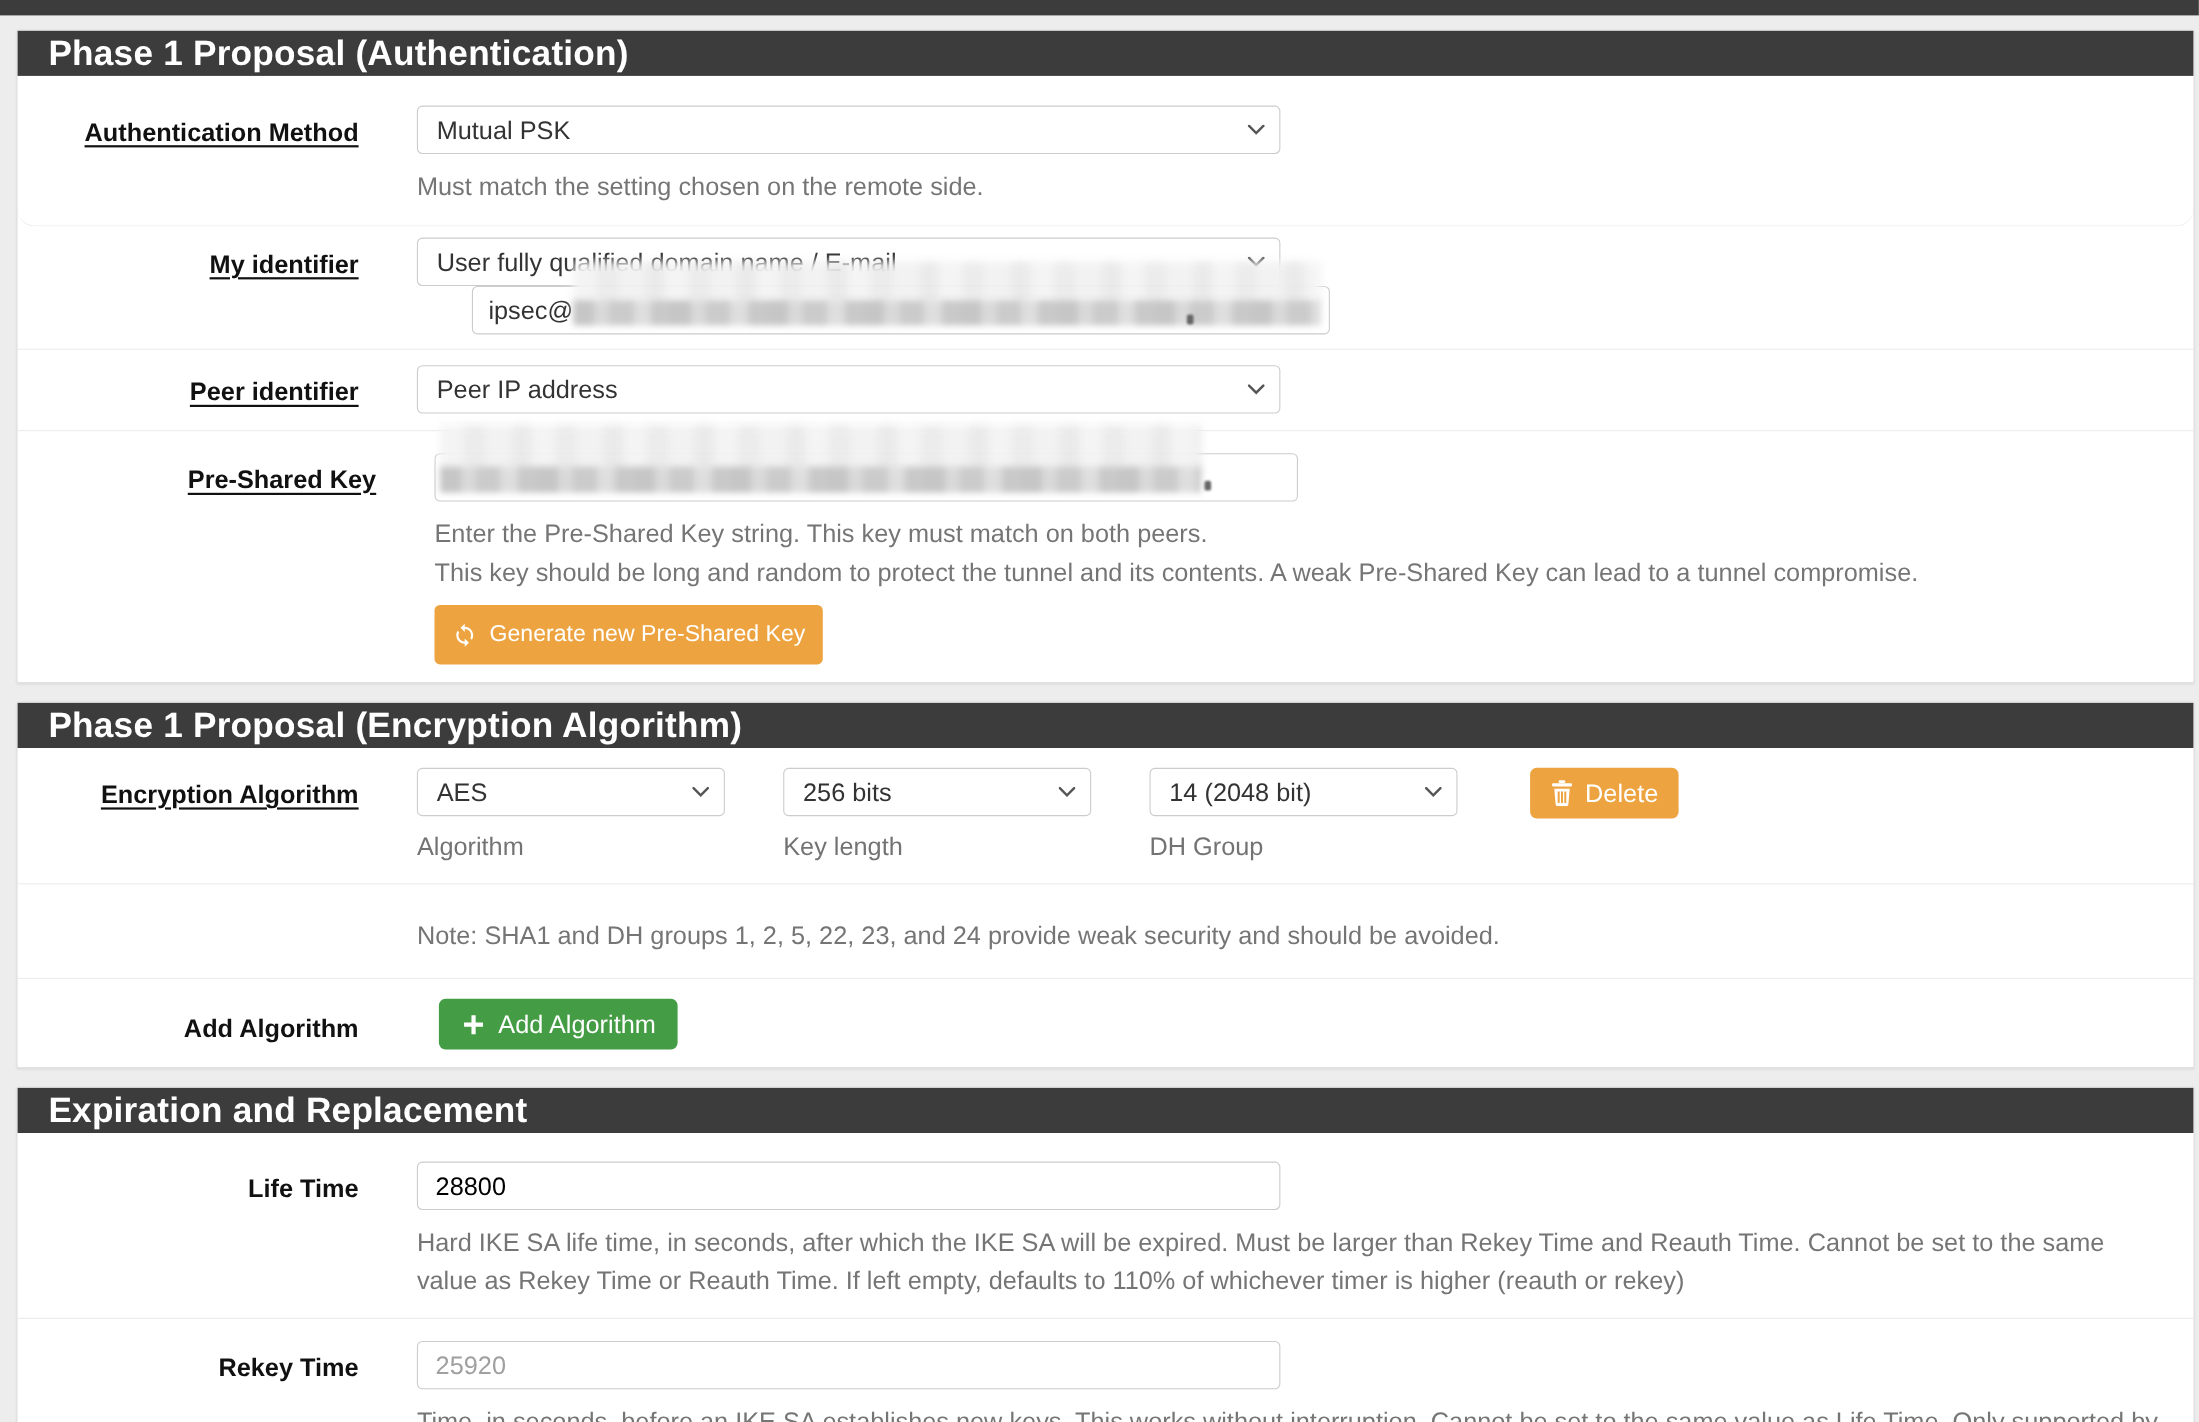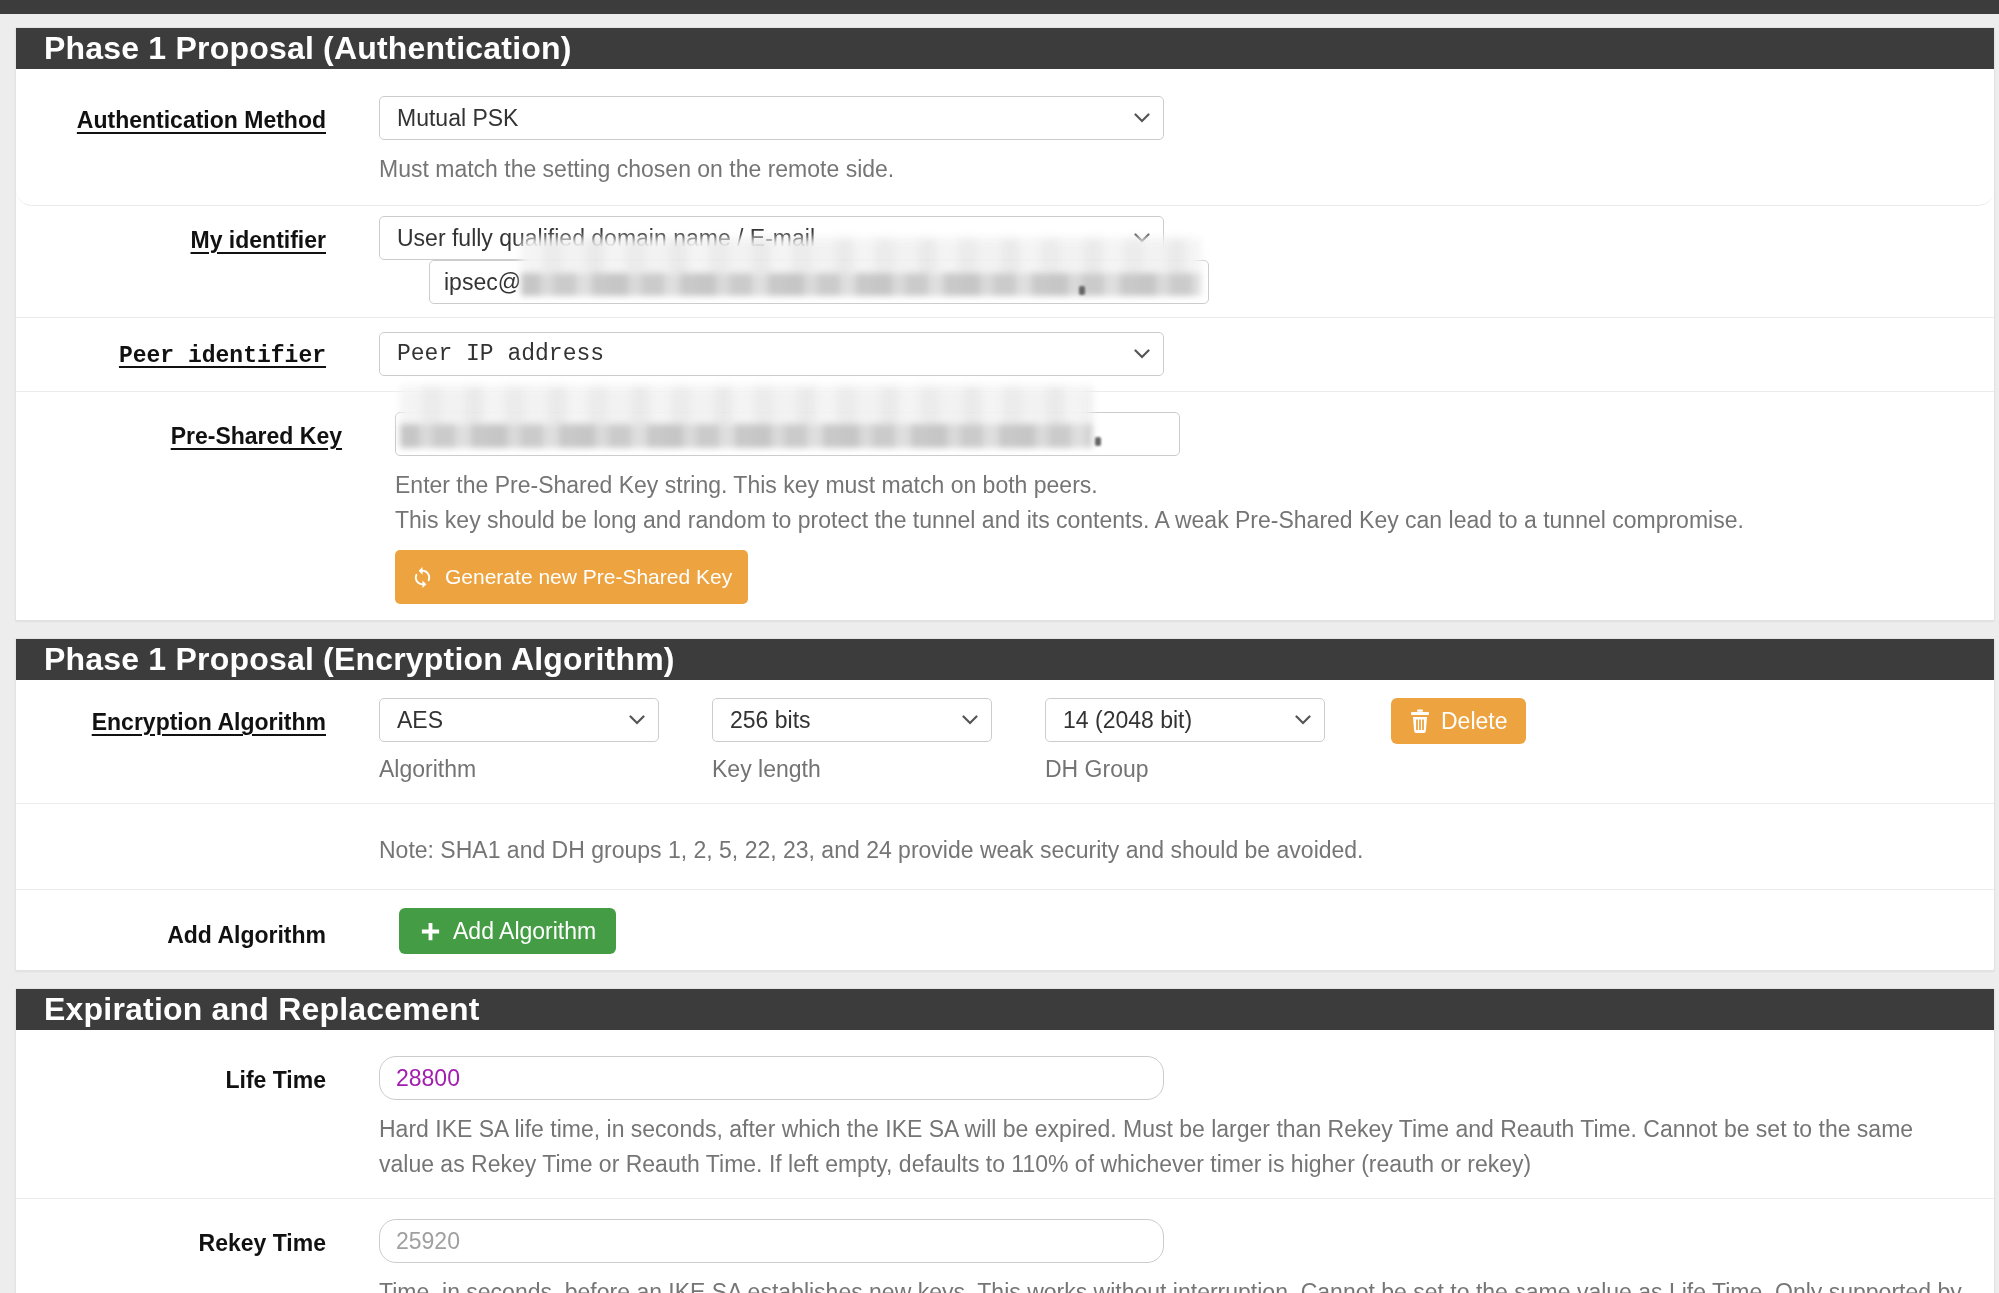--- a/index.html
+++ b/index.html
@@ -34,41 +34,41 @@
     flex: 0 0 310px; width: 310px; text-align: right;
     font-weight: bold; font-size: 23px; color: #111;
     padding-top: 9px; line-height: 30px;
   }
   .tip { text-decoration: underline; text-decoration-thickness: 2px; text-underline-offset: 4px; }
   .ctl { margin-left: 53px; flex: 1; min-width: 0; position: relative; }
 
   
   .r-auth  { padding: 27px 0 18px; border-radius: 16px; }
   .r-ident { padding: 10px 0 13px; }
-  .r-peer  { padding: 14px 0 15px; font-family: Liberation Mono, monospace; }
+  .r-peer  { padding: 14px 0 15px; }
   .r-psk   { padding: 20px 16px 16px; }
   .r-enc   { padding: 18px 0 20px; }
   .r-note  { padding: 31px 0 24px; }
   .r-add   { padding: 18px 0 16px; gap: 20px; }
   .r-life  { padding: 26px 0 16px; }
   .r-rekey { padding: 20px 0 10px; }
 
   .select {
     height: 44px; border: 1px solid #ccc; border-radius: 5px;
     background: #fff; display: flex; align-items: center;
     padding: 0 42px 0 17px; font-size: 23px; color: #333;
     position: relative; cursor: pointer; white-space: nowrap;
   }
   .select .chev { position: absolute; right: 13px; top: 50%; transform: translateY(-50%); line-height: 0; }
   .w-main { width: 785px; }
 
   .txt {
     height: 44px; width: 785px;
-    border: 1px solid #ccc; border-radius: 17px;
-    padding: 0 16px; font-size: 23px; color: #a21caf;
+    border: 1px solid #ccc; border-radius: 5px;
+    padding: 0 16px; font-size: 23px; color: #000000;
     font-family: inherit; background: #fff; outline: none;
   }
   .txt::placeholder { color: #a0a0a0; }
 
   .help { color: #757575; font-size: 23px; line-height: 35px; margin: 12px 0 0; max-width: 1590px; }
   .help + .help { margin-top: 0; }
 
   
   .fake-input {
     height: 44px; border: 1px solid #ccc; border-radius: 5px;

